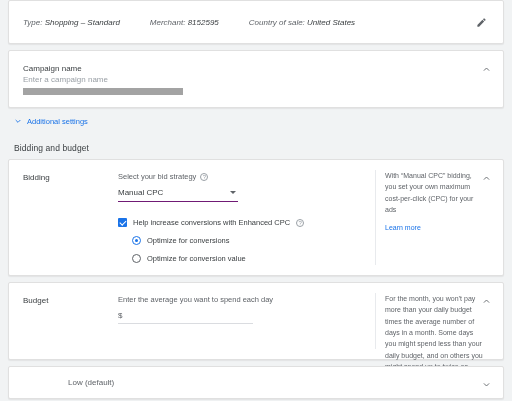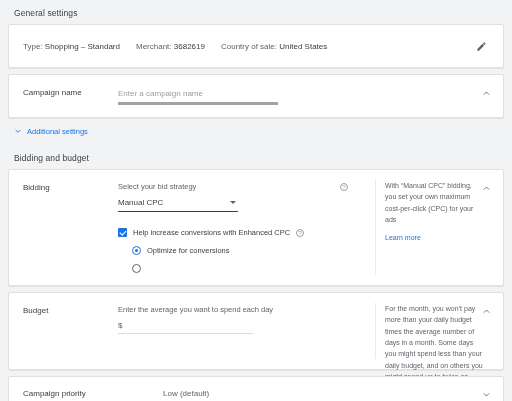--- a/index.html
+++ b/index.html
@@ -32,21 +32,21 @@
     margin-bottom: 6px;
   }
 
   
   .summary-row {
     display: flex;
     align-items: center;
     padding: 12px 14px;
     min-height: 42px;
   }
-  .summary-items { display: flex; gap: 16px; flex: 1; }
+  .summary-items { display: flex; gap: 30px; flex: 1; font-style: italic; }
   .summary-item { font-size: 8px; color: #5f6368; white-space: nowrap; }
   .summary-item b { font-weight: normal; color: #3c4043; }
 
   .icon-btn {
     width: 16px; height: 16px;
     display: flex; align-items: center; justify-content: center;
     cursor: pointer; flex-shrink: 0;
   }
   .icon-btn svg { display: block; }
 
@@ -70,21 +70,21 @@
     right: 10px;
     top: 11px;
     width: 14px; height: 14px;
     display: flex; align-items: center; justify-content: center;
     cursor: pointer;
   }
 
   
   .field {
     border: none;
-    border-bottom: 3px solid #a3a3a3;
+    border-bottom: 7px solid #a3a3a3;
     background: transparent;
     font-family: "Liberation Sans", sans-serif;
     font-size: 8px;
     color: #3c4043;
     padding: 2px 0 4px 0;
     outline: none;
     width: 160px;
   }
   .field::placeholder { color: #9aa0a6; }
 
@@ -103,21 +103,20 @@
     font-size: 8px; color: #3c4043; width: 100%;
   }
 
   .field-label {
     font-size: 7.5px;
     color: #5f6368;
     margin-bottom: 7px;
     display: flex;
     align-items: center;
     gap: 4px;
-    justify-content: space-between;
   }
 
   
   .help-icon {
     width: 8px; height: 8px;
     border: 1px solid #9aa0a6;
     border-radius: 50%;
     font-size: 6px;
     line-height: 6px;
     text-align: center;
@@ -231,48 +230,47 @@
 
   
   .priority-row { display: flex; align-items: center; padding: 11px 14px; }
   .priority-value { font-size: 8px; color: #5f6368; padding-left: 45px; }
 </style>
 </head>
 <body>
 
 <div class="page">
 
-  <div class="section-heading">General settings</div>
 
   <div class="card">
     <div class="summary-row">
       <div class="summary-items">
         <div class="summary-item">
           <span>Type:</span>
           <b>Shopping – Standard</b>
         </div>
         <div class="summary-item">
           <span>Merchant:</span>
-          <b>3682619</b>
+          <b>8152595</b>
         </div>
         <div class="summary-item">
           <span>Country of sale:</span>
           <b>United States</b>
         </div>
       </div>
       <div class="icon-btn">
         <svg width="11" height="11" viewBox="0 0 24 24" fill="#5f6368">
           <path d="M3 17.25V21h3.75L17.81 9.94l-3.75-3.75L3 17.25zM20.71 7.04a1 1 0 000-1.41l-2.34-2.34a1 1 0 00-1.41 0l-1.83 1.83 3.75 3.75 1.83-1.83z"></path>
         </svg>
       </div>
     </div>
   </div>
 
   <div class="card">
-    <div class="row" style="min-height:42px;">
+    <div class="row" style="min-height:42px;flex-direction:column;">
       <div class="row-label">Campaign name</div>
       <div class="row-body">
         <input class="field" type="text" placeholder="Enter a campaign name" style="">
       </div>
       <div class="chev">
         <svg width="9" height="9" viewBox="0 0 24 24" fill="none" stroke="#5f6368" stroke-width="2.4">
           <polyline points="5,15 12,8 19,15"></polyline>
         </svg>
       </div>
     </div>
@@ -310,20 +308,21 @@
           <span class="help-icon">?</span>
         </div>
 
         <div class="radio-line">
           <span class="radio on"></span>
           <span>Optimize for conversions</span>
         </div>
 
         <div class="radio-line">
           <span class="radio"></span>
+          <span>Optimize for conversion value</span>
         </div>
       </div>
 
       <div class="help-panel">
         <div class="help-text">With “Manual CPC” bidding, you set your own maximum cost-per-click (CPC) for your ads</div>
         <span class="link help-learn">Learn more</span>
       </div>
 
       <div class="chev">
         <svg width="9" height="9" viewBox="0 0 24 24" fill="none" stroke="#5f6368" stroke-width="2.4">
@@ -356,21 +355,20 @@
       <div class="chev">
         <svg width="9" height="9" viewBox="0 0 24 24" fill="none" stroke="#5f6368" stroke-width="2.4">
           <polyline points="5,15 12,8 19,15"></polyline>
         </svg>
       </div>
     </div>
   </div>
 
   <div class="card">
     <div class="priority-row">
-      <div class="row-label">Campaign priority</div>
       <div class="priority-value">Low (default)</div>
       <div class="chev" style="top:10px;">
         <svg width="9" height="9" viewBox="0 0 24 24" fill="none" stroke="#5f6368" stroke-width="2.4">
           <polyline points="5,9 12,16 19,9"></polyline>
         </svg>
       </div>
     </div>
   </div>
 
 </div>

